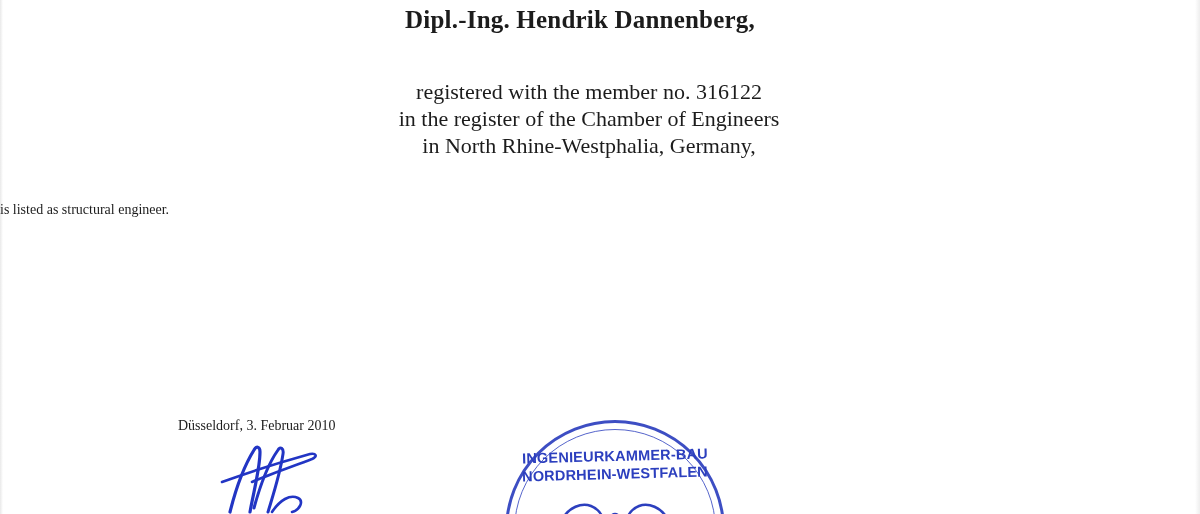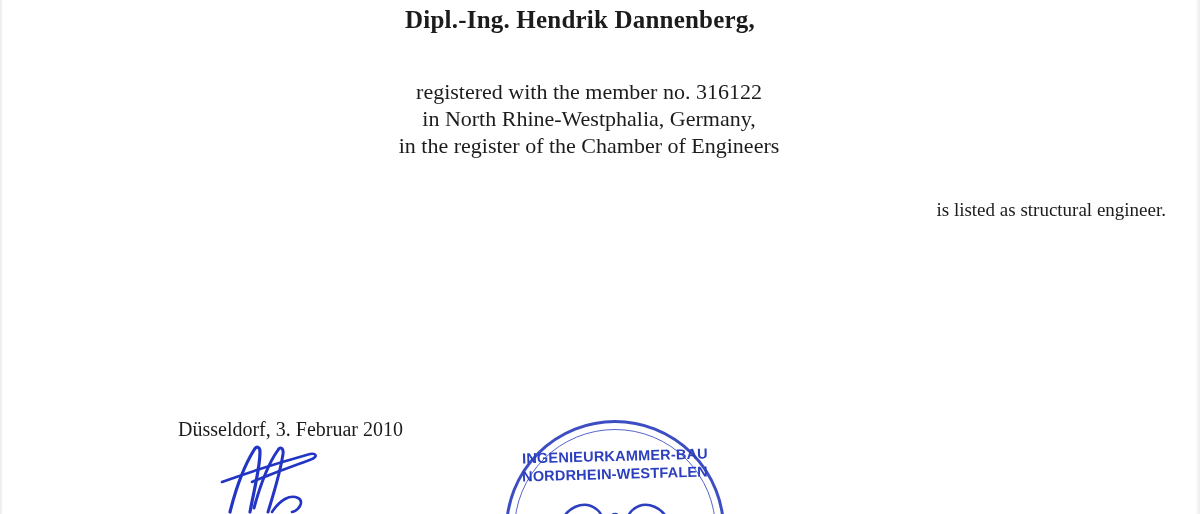--- a/index.html
+++ b/index.html
@@ -57,30 +57,30 @@
     text-align: center;
     font-size: 22px;
     line-height: 27px;
   }
 
   .block-listing {
     position: absolute;
     top: 196px;
     left: 0;
     width: 1166px;
-    text-align: right;
-    font-size: 19px;
+    text-align: left;
+    font-size: 14px;
     line-height: 28px;
   }
 
   .place-date {
     position: absolute;
     top: 418px;
     left: 178px;
-    font-size: 20px;
+    font-size: 14px;
   }
 
   
   .signature {
     position: absolute;
     left: 210px;
     top: 442px;
     width: 190px;
     height: 72px;
     overflow: hidden;
@@ -141,22 +141,22 @@
 
 <div class="page">
 
   <div class="scan-edge-left"></div>
   <div class="scan-edge-right"></div>
 
   <div class="cert-name">Dipl.-Ing. Hendrik Dannenberg,</div>
 
   <div class="block-registration">
     <div>registered with the member no. 316122</div>
+    <div>in the register of the Chamber of Engineers</div>
     <div>in North Rhine-Westphalia, Germany,</div>
-    <div>in the register of the Chamber of Engineers</div>
   </div>
 
   <div class="block-listing">
     <div>is listed as structural engineer.</div>
   </div>
 
   <div class="place-date">Düsseldorf, 3. Februar 2010</div>
 
   <div class="signature">
     <svg width="190" height="72" viewBox="0 0 190 72" fill="none" xmlns="http://www.w3.org/2000/svg">

